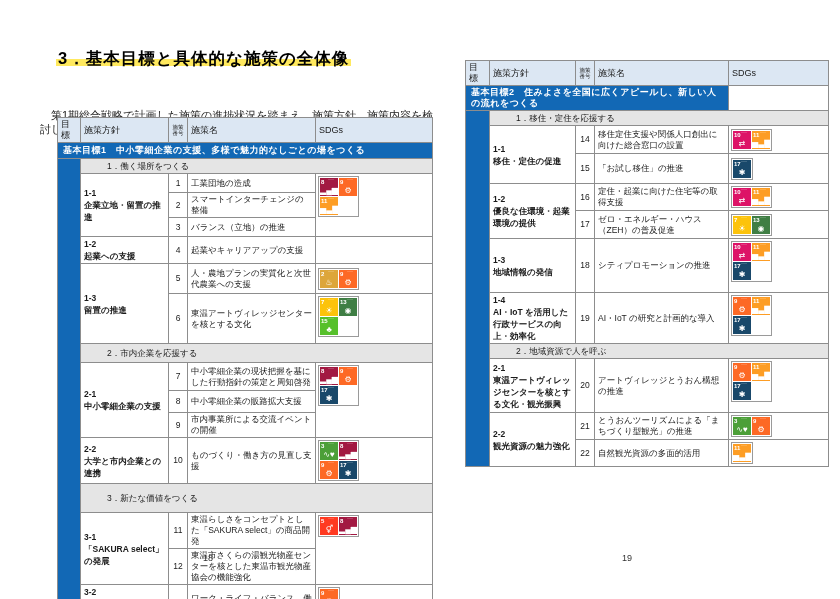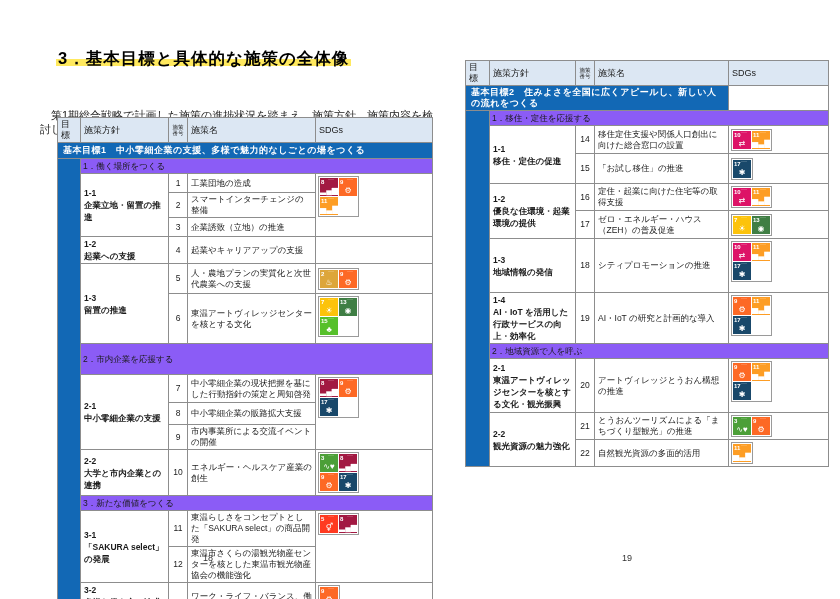--- a/index.html
+++ b/index.html
@@ -19,21 +19,21 @@
   }
   .intro{left:40px;top:84px;width:398px;font-size:11px;line-height:14px;color:#222;margin-top:24px;}
   
   table{border-collapse:collapse;table-layout:fixed;}
   td,th{border:1px solid #8d8d8d;padding:1px 3px;overflow:hidden;font-size:8.5px;line-height:11px;vertical-align:middle;}
   th{background:#dce7f3;font-weight:normal;text-align:left;font-size:9px;}
   th.noh{padding:0;text-align:center;font-size:5.5px;line-height:6px;}
   td.banner{background:#1268b5;color:#ffffff;font-weight:bold;font-size:9px;padding-left:5px;letter-spacing:.5px;}
   td.bannerpad{background:#ffffff;}
   td.goalcol{background:#1268b5;}
-  td.section{background:#8b5cf6;padding-left:2px;font-size:8.5px;}
+  td.section{background:#e5e5e5;padding-left:26px;font-size:8.5px;}
   td.policy{font-weight:bold;vertical-align:middle;line-height:12px;}
   td.policy .pid{display:block;font-weight:bold;}
   td.num{text-align:center;}
   td.sdgs{padding:2px;}
   td.sdgs.top{vertical-align:top;}
   
   .sbox{display:inline-grid;gap:1px;border:1px solid #9a9a9a;padding:1px;background:#fff;vertical-align:top;}
   .sbox.c2{grid-template-columns:18px 18px;}
   .sbox.c1{grid-template-columns:18px;}
   .ic{width:18px;height:18px;position:relative;color:#fff;display:block;}
@@ -97,21 +97,21 @@
                 <b>▅▃▇</b>
               </span>
             </span></td>
   </tr>
   <tr style="height:19px">
           <td class="num">2</td>
           <td>スマートインターチェンジの整備</td>
         </tr>
   <tr style="height:19px">
           <td class="num">3</td>
-          <td>企業誘致（立地）の推進</td>
+          <td>バランス（立地）の推進</td>
         </tr>
   <tr style="height:20px">
     <td class="policy"><span class="pid">1-2</span><span>起業への支援</span></td>
     <td class="num">4</td>
     <td>起業やキャリアアップの支援</td>
     <td class="sdgs"></td>
   </tr>
   <tr style="height:30px">
     <td class="policy" rowspan="2"><span class="pid">1-3</span><span>留置の推進</span></td>
     <td class="num">5</td>
@@ -143,21 +143,21 @@
                 <em>······</em>
                 <b>◉</b>
               </span>
               <span class="ic" style="background: rgb(86, 192, 43);">
                 <i>15</i>
                 <em>······</em>
                 <b>♣</b>
               </span>
             </span></td>
   </tr>
-  <tr style="height:31px">
+  <tr style="height:19px">
           <td class="section" colspan="4">2．市内企業を応援する</td>
         </tr>
   <tr style="height:28px">
     <td class="policy" rowspan="3"><span class="pid">2-1</span><span>中小零細企業の支援</span></td>
     <td class="num">7</td>
     <td>中小零細企業の現状把握を基にした行動指針の策定と周知啓発</td>
     <td class="sdgs top" rowspan="3"><span class="sbox c2">
               <span class="ic" style="background: rgb(162, 25, 66);">
                 <i>8</i>
                 <em>······</em>
@@ -179,21 +179,21 @@
           <td class="num">8</td>
           <td>中小零細企業の販路拡大支援</td>
         </tr>
   <tr style="height:22px">
           <td class="num">9</td>
           <td>市内事業所による交流イベントの開催</td>
         </tr>
   <tr style="height:46px">
     <td class="policy"><span class="pid">2-2</span><span>大学と市内企業との連携</span></td>
     <td class="num">10</td>
-    <td>エネルギー・ヘルスケア産業の創生</td>
+    <td>ものづくり・働き方の見直し支援</td>
     <td class="sdgs"><span class="sbox c2">
               <span class="ic" style="background: rgb(76, 159, 56);">
                 <i>3</i>
                 <em>······</em>
                 <b>∿♥</b>
               </span>
               <span class="ic" style="background: rgb(162, 25, 66);">
                 <i>8</i>
                 <em>······</em>
                 <b>▂▄▆</b>
@@ -203,21 +203,21 @@
                 <em>······</em>
                 <b>⚙</b>
               </span>
               <span class="ic" style="background: rgb(25, 72, 106);">
                 <i>17</i>
                 <em>······</em>
                 <b>✱</b>
               </span>
             </span></td>
   </tr>
-  <tr style="height:15px">
+  <tr style="height:29px">
           <td class="section" colspan="4">3．新たな価値をつくる</td>
         </tr>
   <tr style="height:21px">
     <td class="policy" rowspan="2"><span class="pid">3-1</span><span>「SAKURA select」の発展</span></td>
     <td class="num">11</td>
     <td>東温らしさをコンセプトとした「SAKURA select」の商品開発</td>
     <td class="sdgs top" rowspan="2"><span class="sbox c2">
               <span class="ic" style="background: rgb(255, 58, 33);">
                 <i>5</i>
                 <em>······</em>

